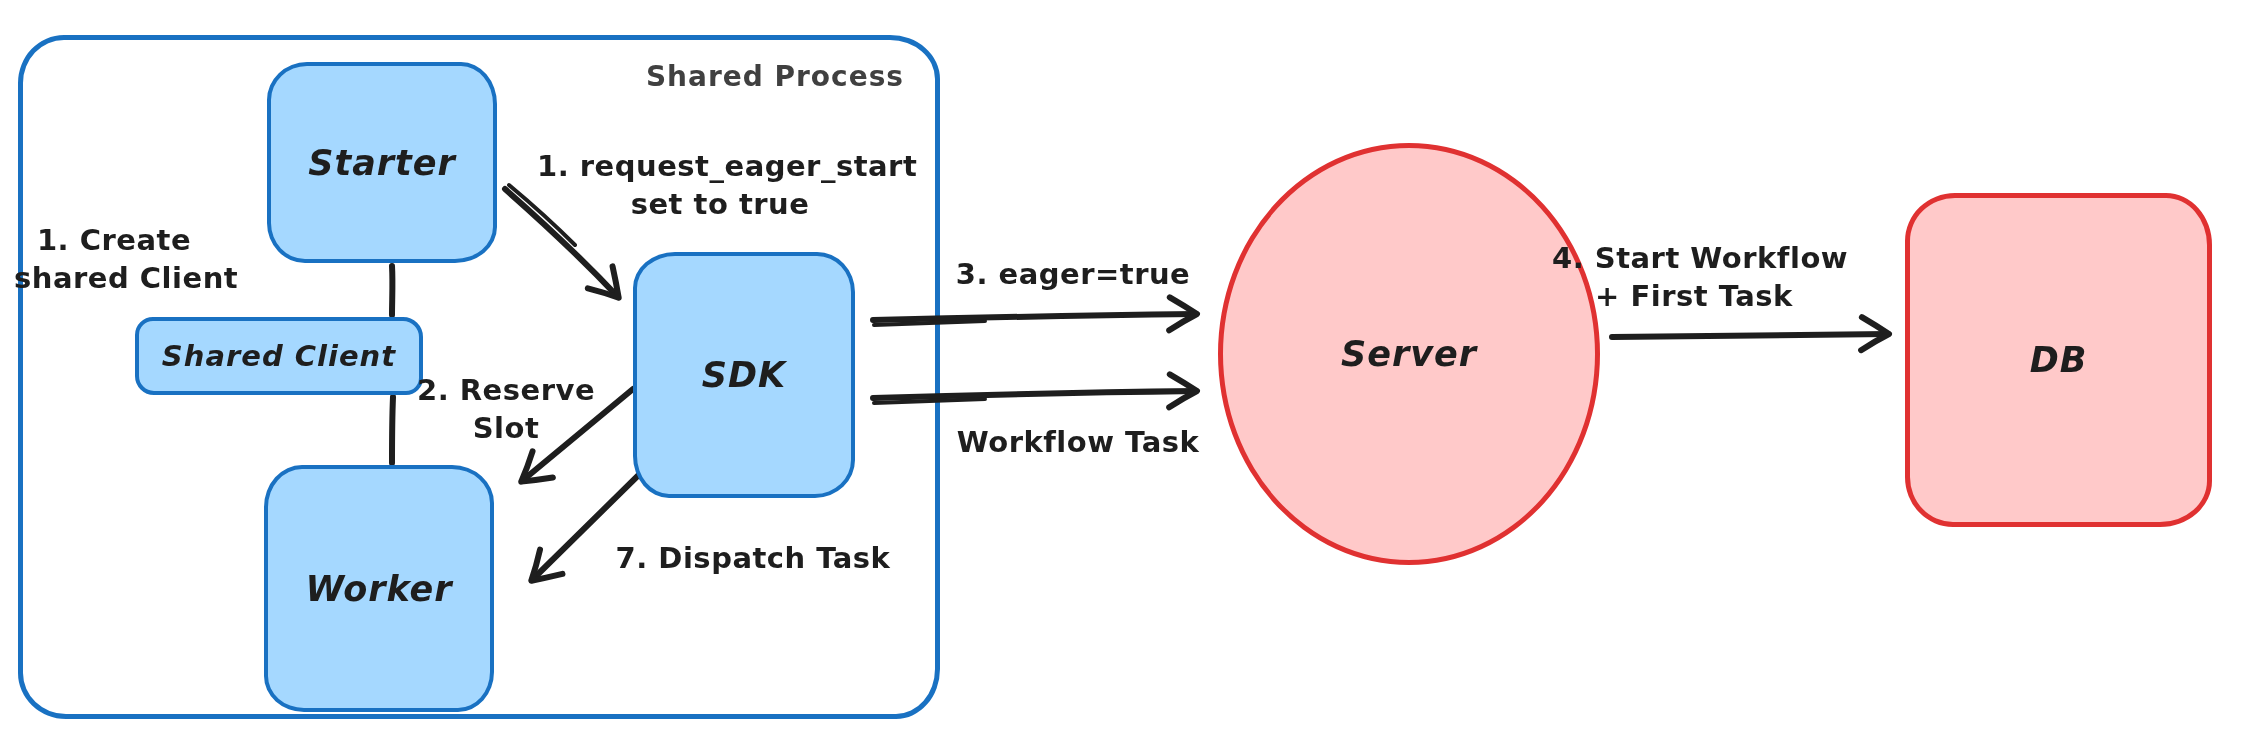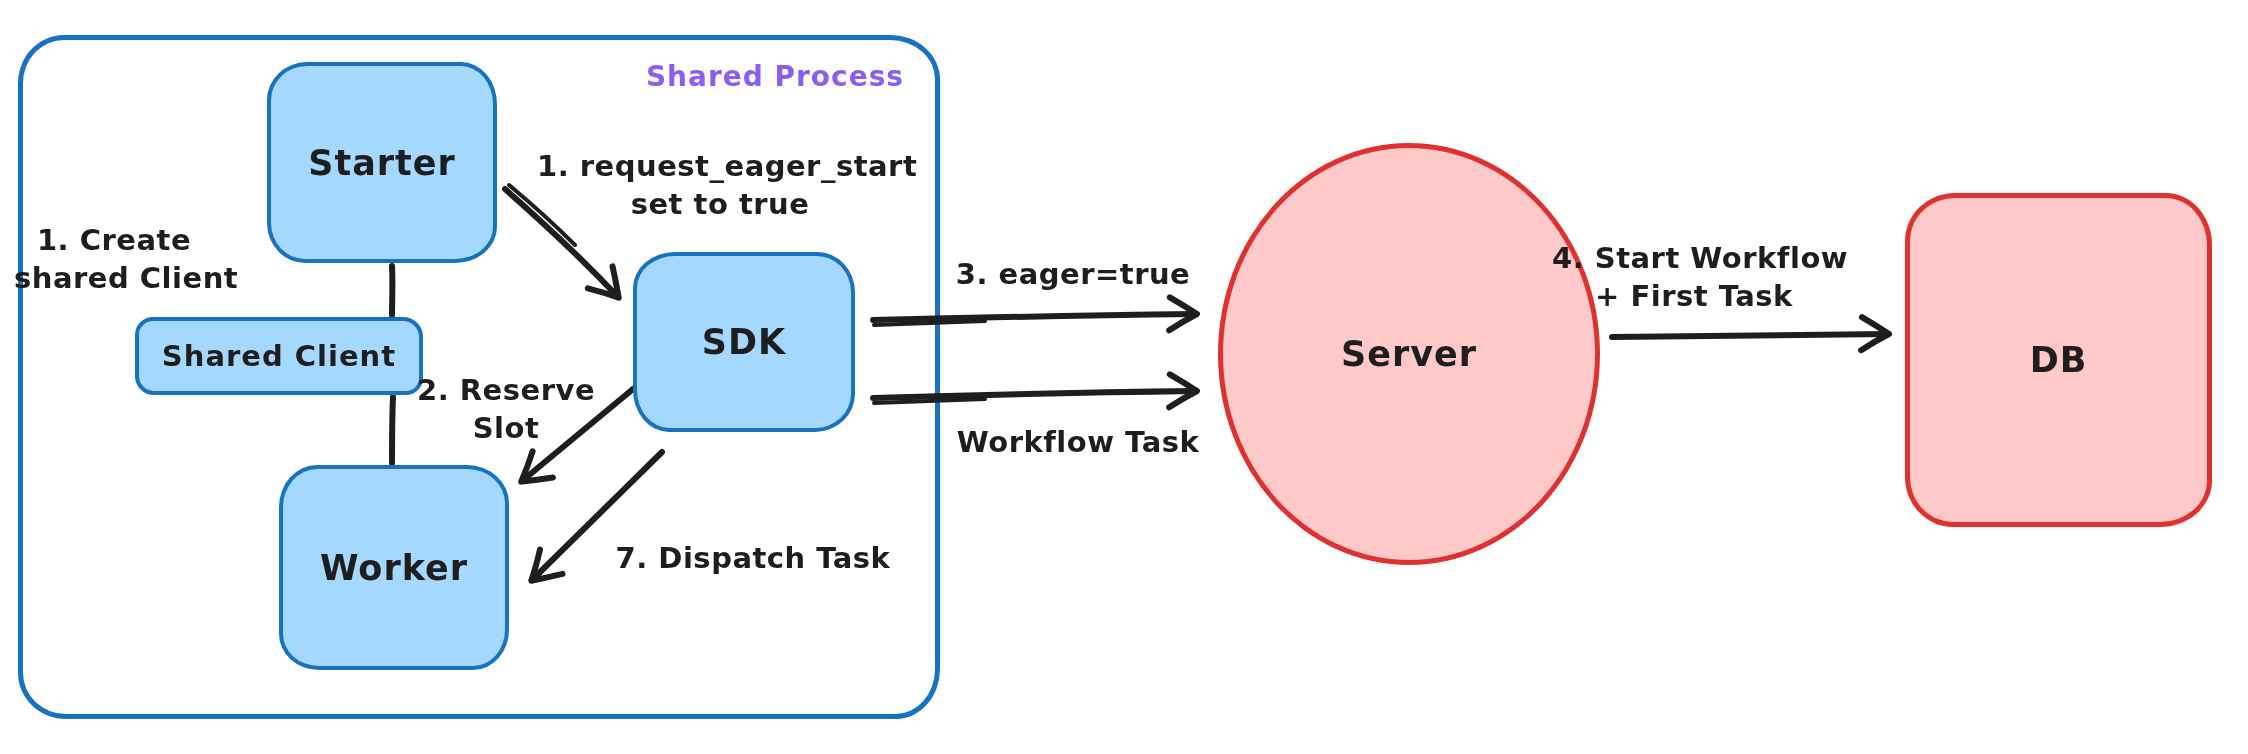--- a/index.html
+++ b/index.html
@@ -9,20 +9,21 @@
     background:#ffffff;
     font-family:"DejaVu Sans", sans-serif;
     color:#1e1e1e;
     overflow:hidden;
   }
   .node{
     position:absolute;
     box-sizing:border-box;
     display:flex;align-items:center;justify-content:center;
     text-align:center;
+    font-style:italic;
   }
   .blue-box{
     background:#a5d8ff;
     border:4px solid #1971c2;
   }
   .red-shape{
     background:#ffc9c9;
     border:5px solid #e03131;
   }
   .node-label{
@@ -30,21 +31,21 @@
   }
   .container-box{
     position:absolute;
     box-sizing:border-box;
     border:5px solid #1971c2;
     border-radius:46px 50px 44px 48px / 48px 44px 50px 46px;
     background:transparent;
   }
   .container-title{
     position:absolute;
-    font-size:28px;font-weight:600;color:#8b5cf6;letter-spacing:1px;
+    font-size:28px;font-weight:600;color:#404040;letter-spacing:1px;
     text-align:center;
   }
   .annotation{
     position:absolute;
     font-size:29px;font-weight:600;color:#1e1e1e;
     text-align:center;line-height:1.3;letter-spacing:0.5px;
     white-space:nowrap;
   }
   svg.wires{position:absolute;left:0;top:0;pointer-events:none;}
 </style>
@@ -84,25 +85,25 @@
   </svg>
 
   <div class="node blue-box" style="left:267px;top:62px;width:230px;height:201px;border-radius:40px 36px 42px 38px / 38px 42px 36px 40px;">
     <span class="node-label">Starter</span>
   </div>
 
   <div class="node blue-box" style="left:135px;top:317px;width:288px;height:78px;border-radius:18px 20px 17px 19px;">
     <span class="node-label" style="font-size:29px;">Shared Client</span>
   </div>
 
-  <div class="node blue-box" style="left:279px;top:465px;width:230px;height:205px;border-radius:38px 42px 36px 40px / 42px 38px 40px 36px;">
+  <div class="node blue-box" style="left:264px;top:465px;width:230px;height:247px;border-radius:38px 42px 36px 40px / 42px 38px 40px 36px;">
     <span class="node-label">Worker</span>
   </div>
 
-  <div class="node blue-box" style="left:633px;top:252px;width:222px;height:180px;border-radius:42px 38px 40px 36px / 36px 40px 38px 42px;">
+  <div class="node blue-box" style="left:633px;top:252px;width:222px;height:246px;border-radius:42px 38px 40px 36px / 36px 40px 38px 42px;">
     <span class="node-label">SDK</span>
   </div>
 
   <div class="node red-shape" style="left:1218px;top:143px;width:382px;height:422px;border-radius:50%;">
     <span class="node-label" style="font-size:35px;">Server</span>
   </div>
 
   <div class="node red-shape" style="left:1905px;top:193px;width:307px;height:334px;border-radius:50px 46px 52px 48px / 48px 52px 46px 50px;">
     <span class="node-label">DB</span>
   </div>

